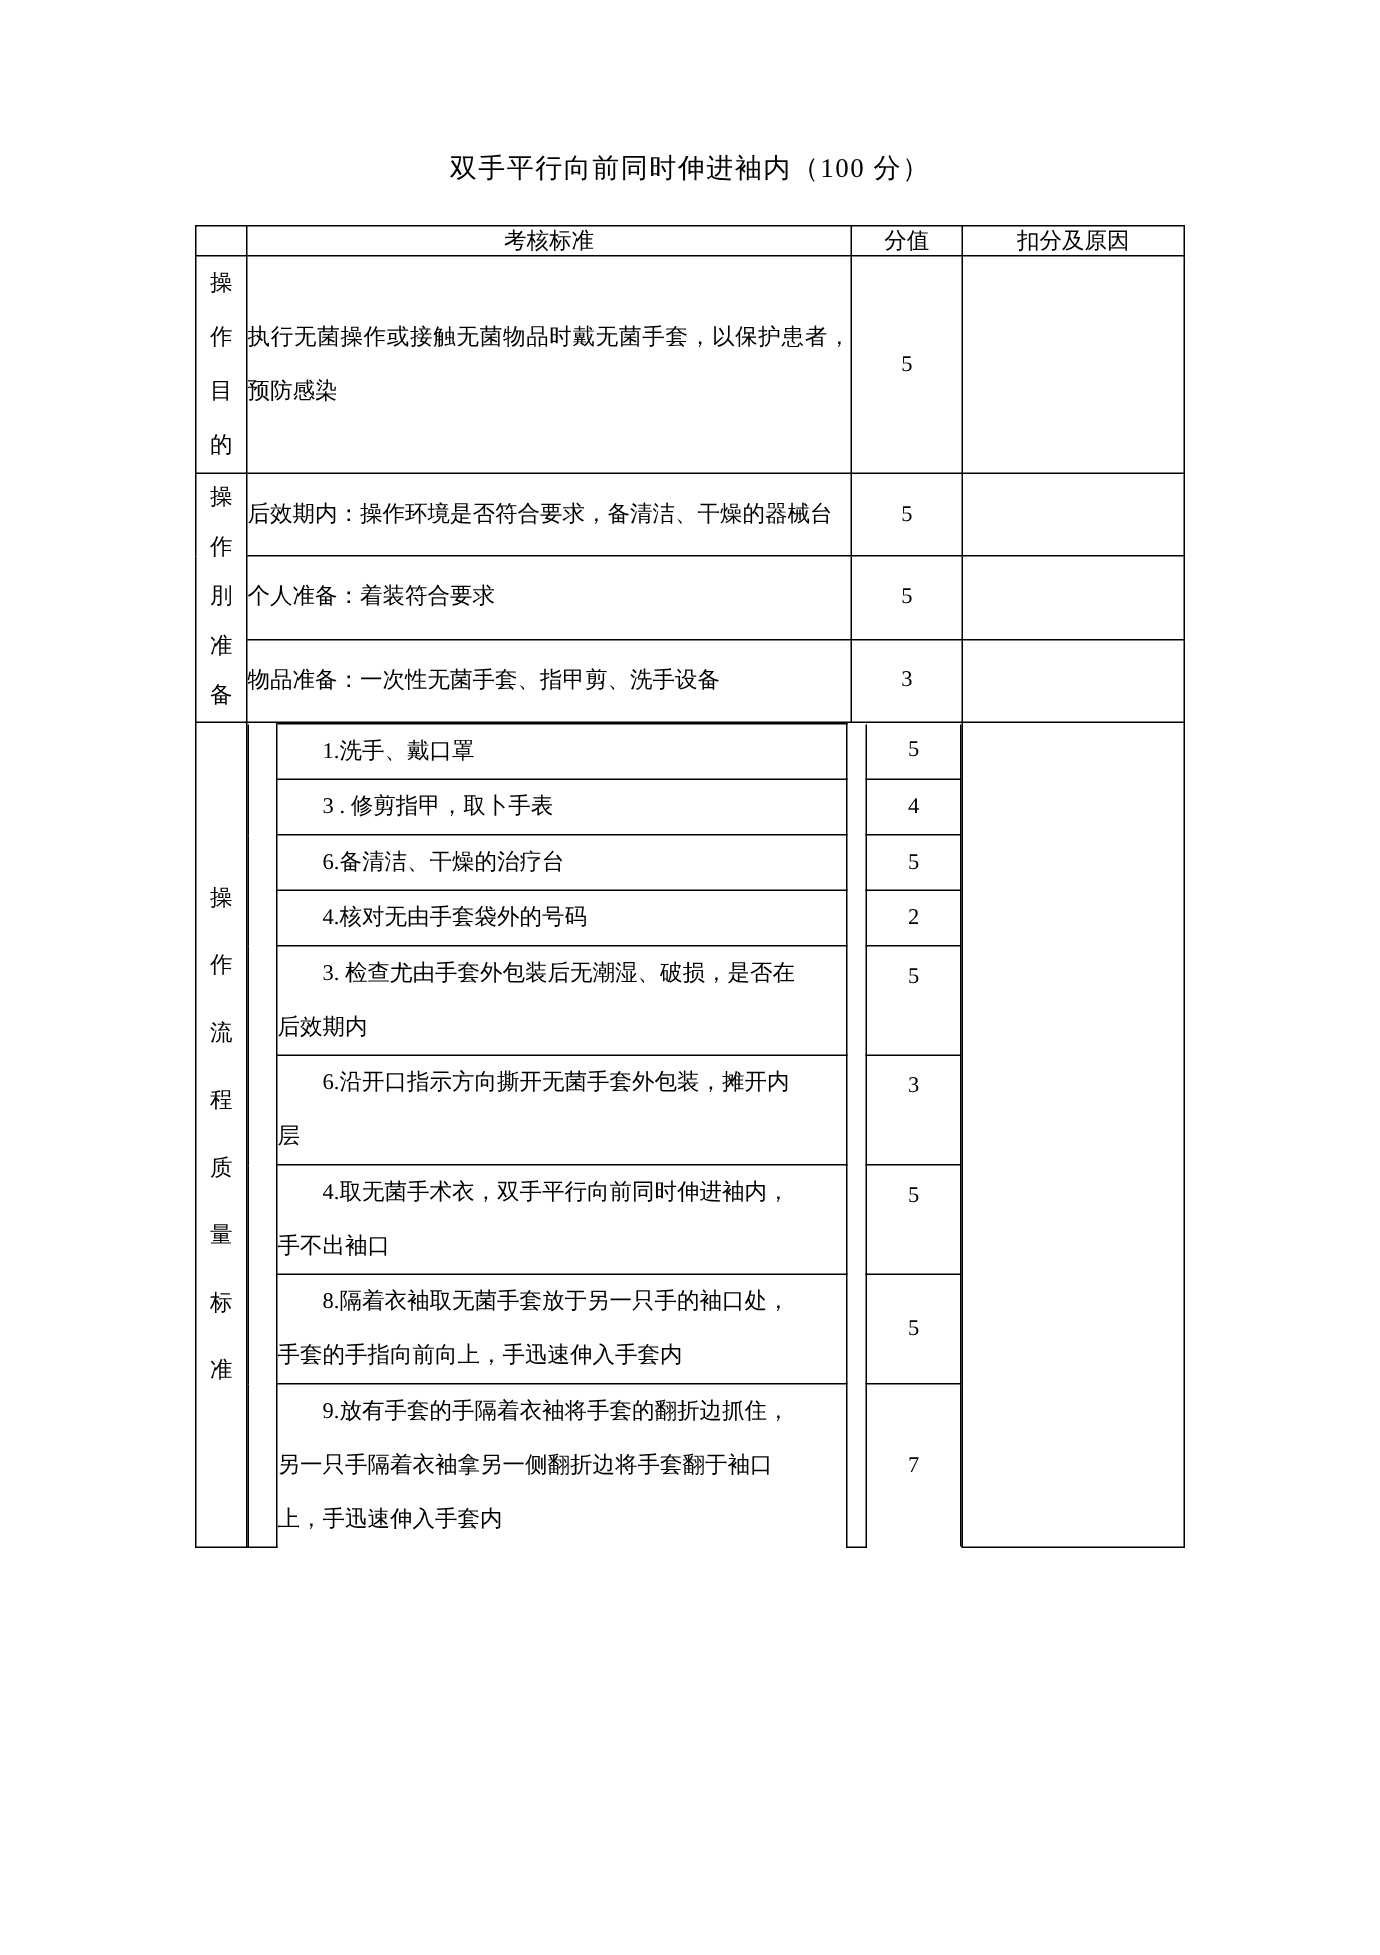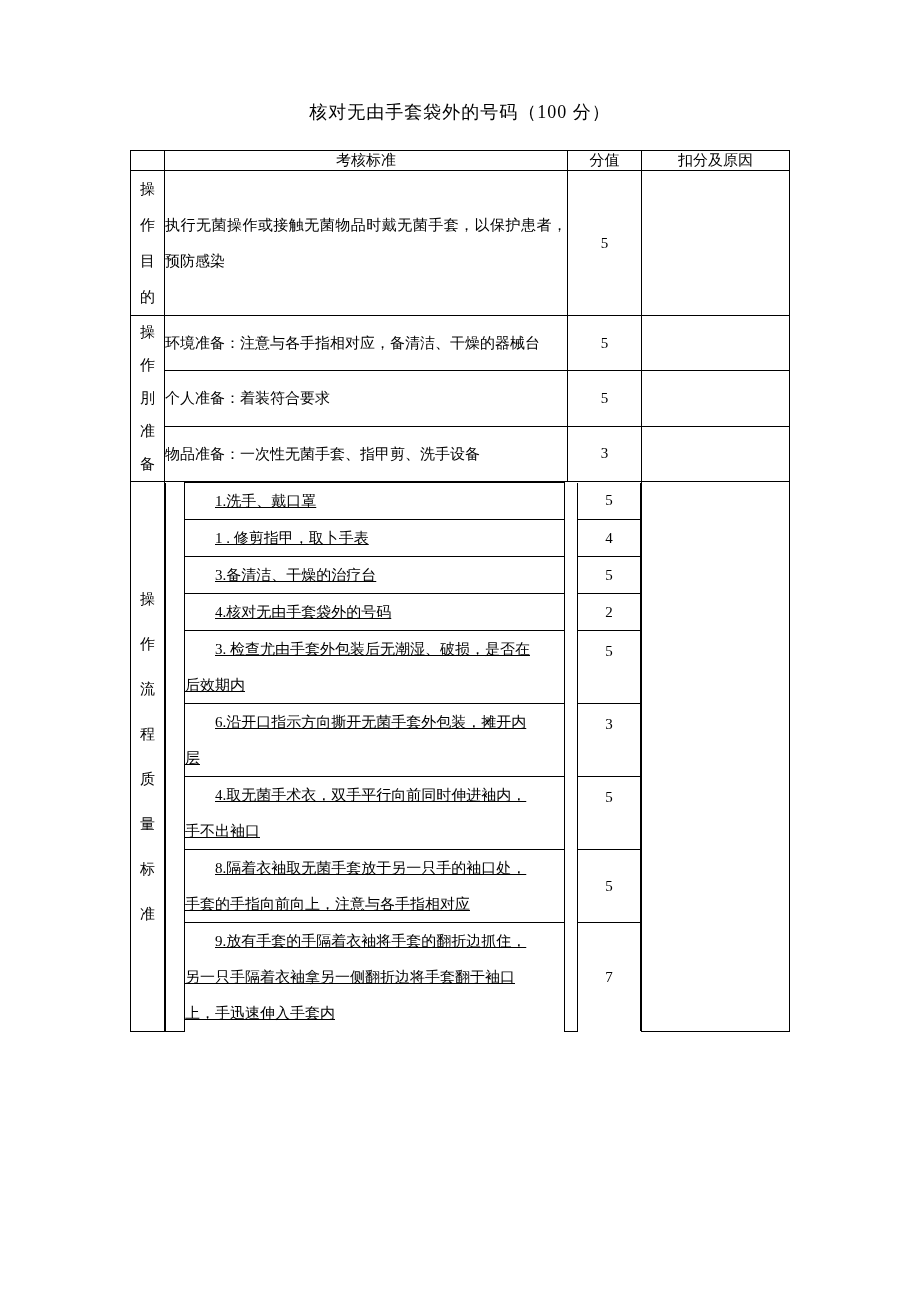--- a/index.html
+++ b/index.html
@@ -82,38 +82,37 @@
   }
   .step {
     padding: 6px 8px 6px 8px;
     line-height: 2.4;
     text-align: justify;
     text-indent: 2em;
   }
   .step p {
     margin: 0;
     text-indent: 0;
-    text-decoration: underline;
   }
   .step p.first {
     text-indent: 2em;
   }
   .stepscore {
     width: 62px;
     text-align: center;
     padding: 6px 2px;
   }
   .no-border-top { border-top: none !important; }
   .no-border-bottom { border-bottom: none !important; }
 </style>
 </head>
 <body>
 
 <div class="page">
-  <div class="title">核对无由手套袋外的号码（100 分）</div>
+  <div class="title">双手平行向前同时伸进袖内（100 分）</div>
 
   <table class="main">
     <colgroup>
       <col style="width:34px">
       <col>
       <col style="width:74px">
       <col style="width:148px">
     </colgroup>
 
     <tbody>
@@ -129,21 +128,21 @@
       <td class="crit">
             <p>执行无菌操作或接触无菌物品时戴无菌手套，以保护患者，预防感染</p>
           </td>
       <td class="score">5</td>
       <td class="reason"></td>
     </tr>
 
     <tr>
       <td class="vcol" rowspan="3" style="line-height:2.2;">操<br>作<br>刖<br>准<br>备</td>
       <td class="crit">
-            <p>环境准备：注意与各手指相对应，备清洁、干燥的器械台</p>
+            <p>后效期内：操作环境是否符合要求，备清洁、干燥的器械台</p>
           </td>
       <td class="score">5</td>
       <td class="reason"></td>
     </tr>
     <tr>
       <td class="crit">
             <p>个人准备：着装符合要求</p>
           </td>
       <td class="score">5</td>
       <td class="reason"></td>
@@ -171,27 +170,27 @@
                 <tr>
             <td class="inner-gap no-border-top" rowspan="9" style="border-left:1px solid #000;"></td>
             <td class="step">
                     <p class="first">1.洗手、戴口罩</p>
                   </td>
             <td class="inner-score-gap no-border-top" rowspan="9"></td>
             <td class="stepscore no-border-top" style="border-right:1px solid #000;">5</td>
           </tr>
           <tr>
             <td class="step">
-                    <p class="first">1 . 修剪指甲，取卜手表</p>
+                    <p class="first">3 . 修剪指甲，取卜手表</p>
                   </td>
             <td class="stepscore" style="border-right:1px solid #000;">4</td>
           </tr>
           <tr>
             <td class="step">
-                    <p class="first">3.备清洁、干燥的治疗台</p>
+                    <p class="first">6.备清洁、干燥的治疗台</p>
                   </td>
             <td class="stepscore" style="border-right:1px solid #000;">5</td>
           </tr>
           <tr>
             <td class="step">
                     <p class="first">4.核对无由手套袋外的号码</p>
                   </td>
             <td class="stepscore" style="border-right:1px solid #000;">2</td>
           </tr>
           <tr>
@@ -211,21 +210,21 @@
           <tr>
             <td class="step">
               <p class="first">4.取无菌手术衣，双手平行向前同时伸进袖内，</p>
               <p>手不出袖口</p>
             </td>
             <td class="stepscore" style="border-right:1px solid #000; vertical-align:top; padding-top:12px;">5</td>
           </tr>
           <tr>
             <td class="step">
               <p class="first">8.隔着衣袖取无菌手套放于另一只手的袖口处，</p>
-              <p>手套的手指向前向上，注意与各手指相对应</p>
+              <p>手套的手指向前向上，手迅速伸入手套内</p>
             </td>
             <td class="stepscore" style="border-right:1px solid #000;">5</td>
           </tr>
           <tr>
             <td class="step no-border-bottom">
               <p class="first">9.放有手套的手隔着衣袖将手套的翻折边抓住，</p>
               <p>另一只手隔着衣袖拿另一侧翻折边将手套翻于袖口</p>
               <p>上，手迅速伸入手套内</p>
             </td>
             <td class="stepscore no-border-bottom" style="border-right:1px solid #000;">7</td>

